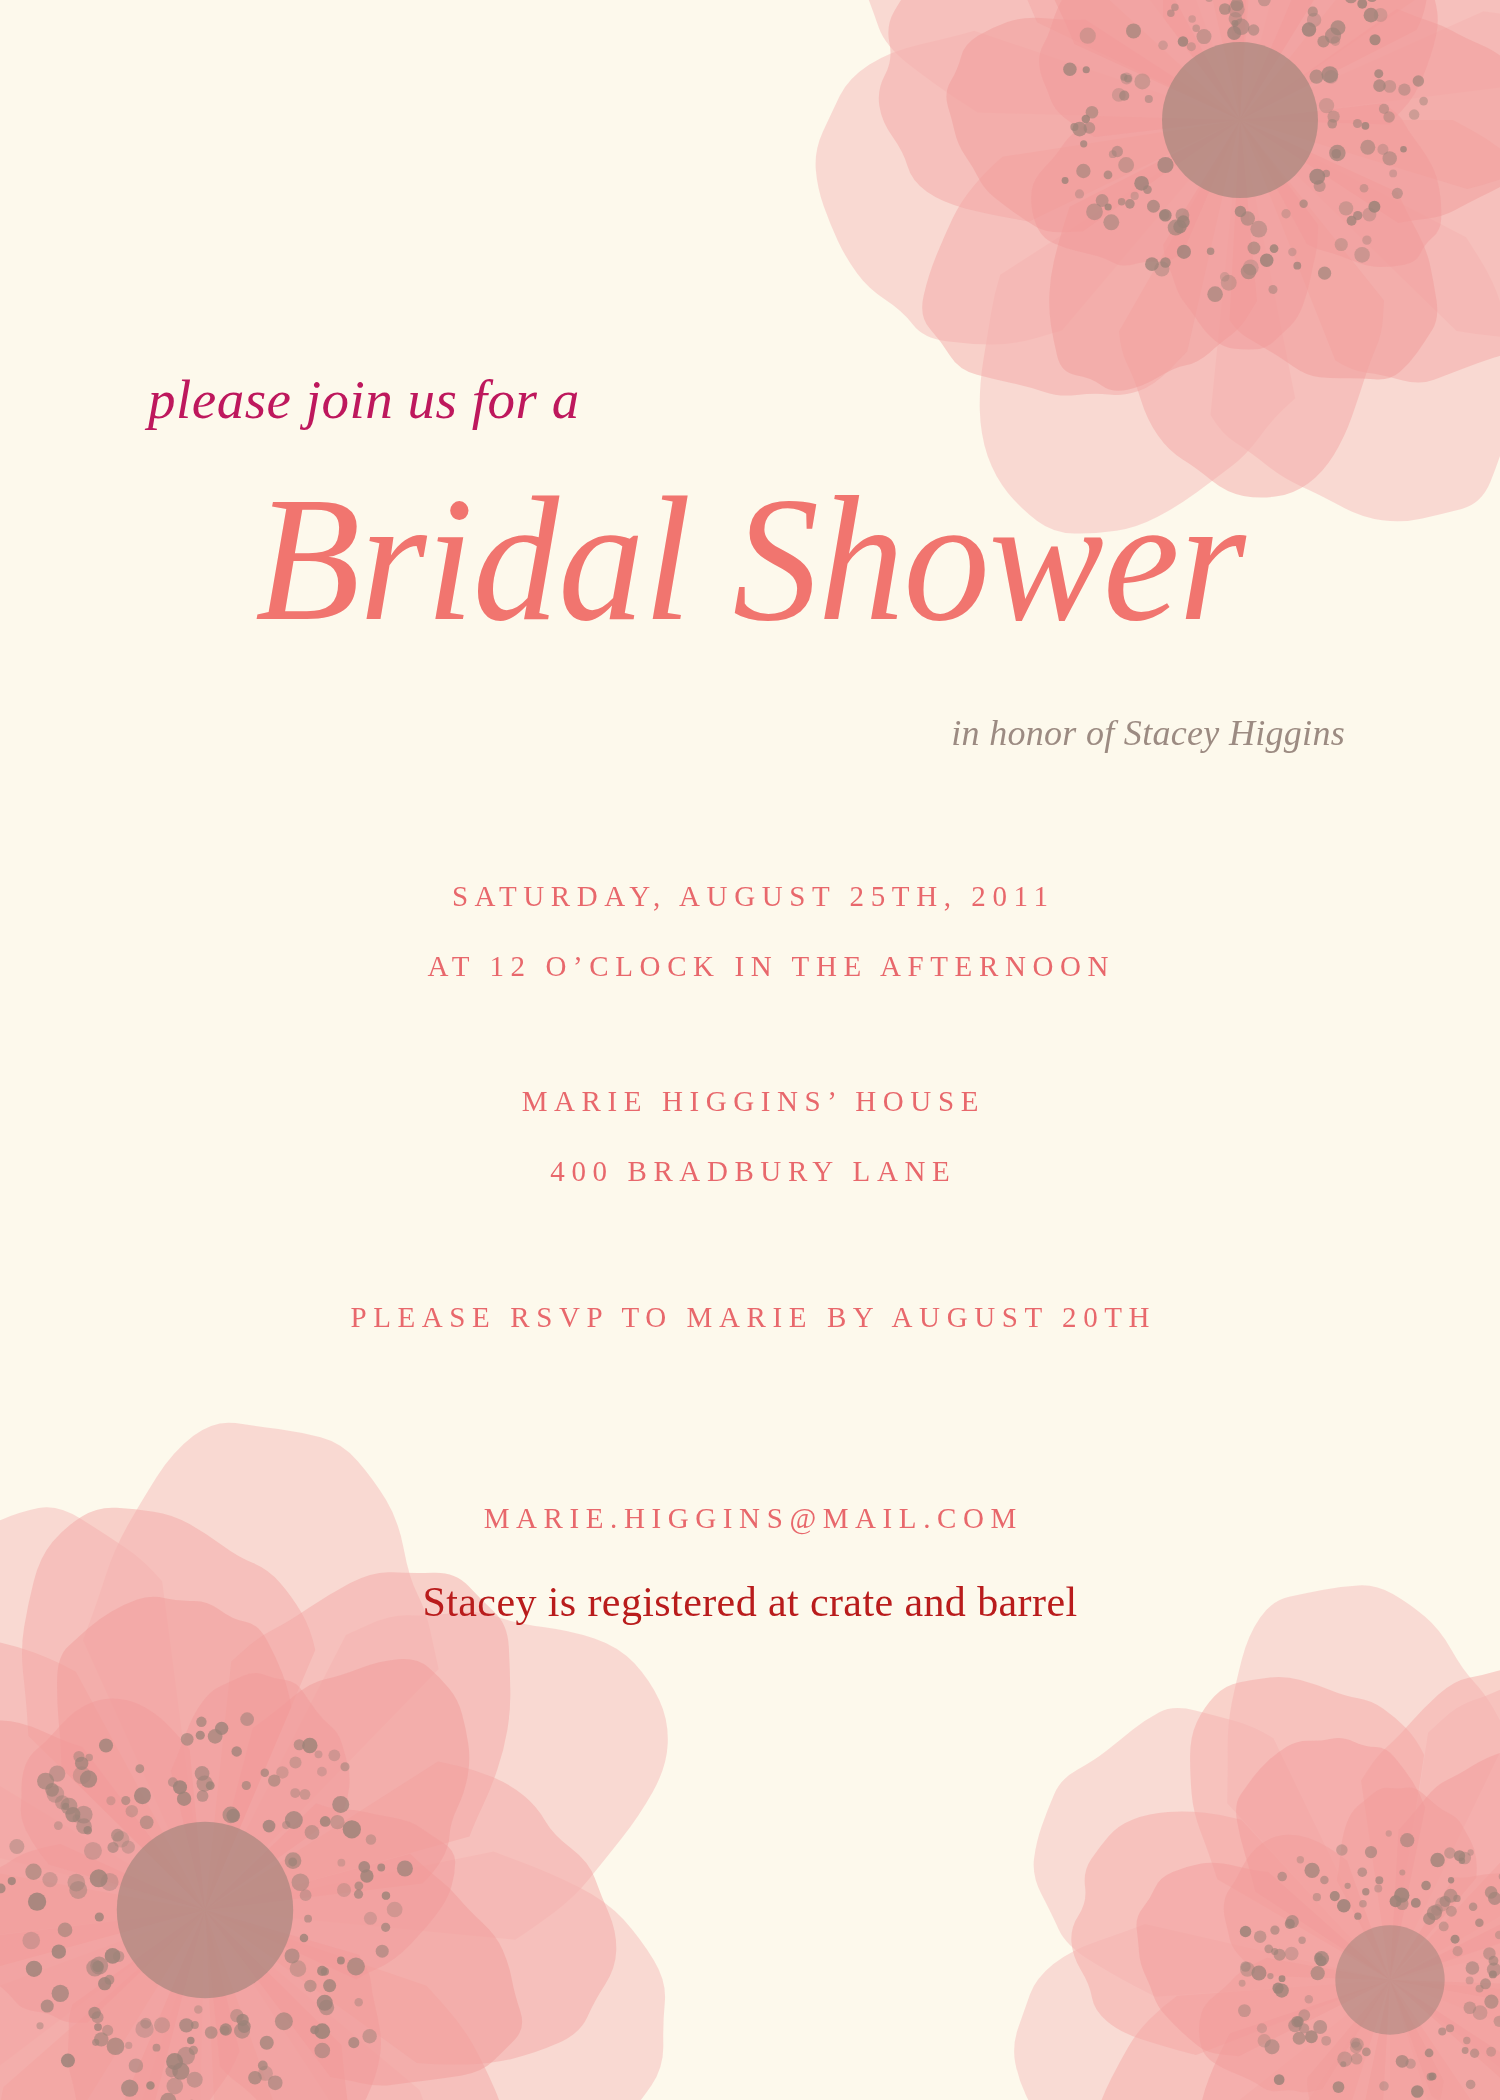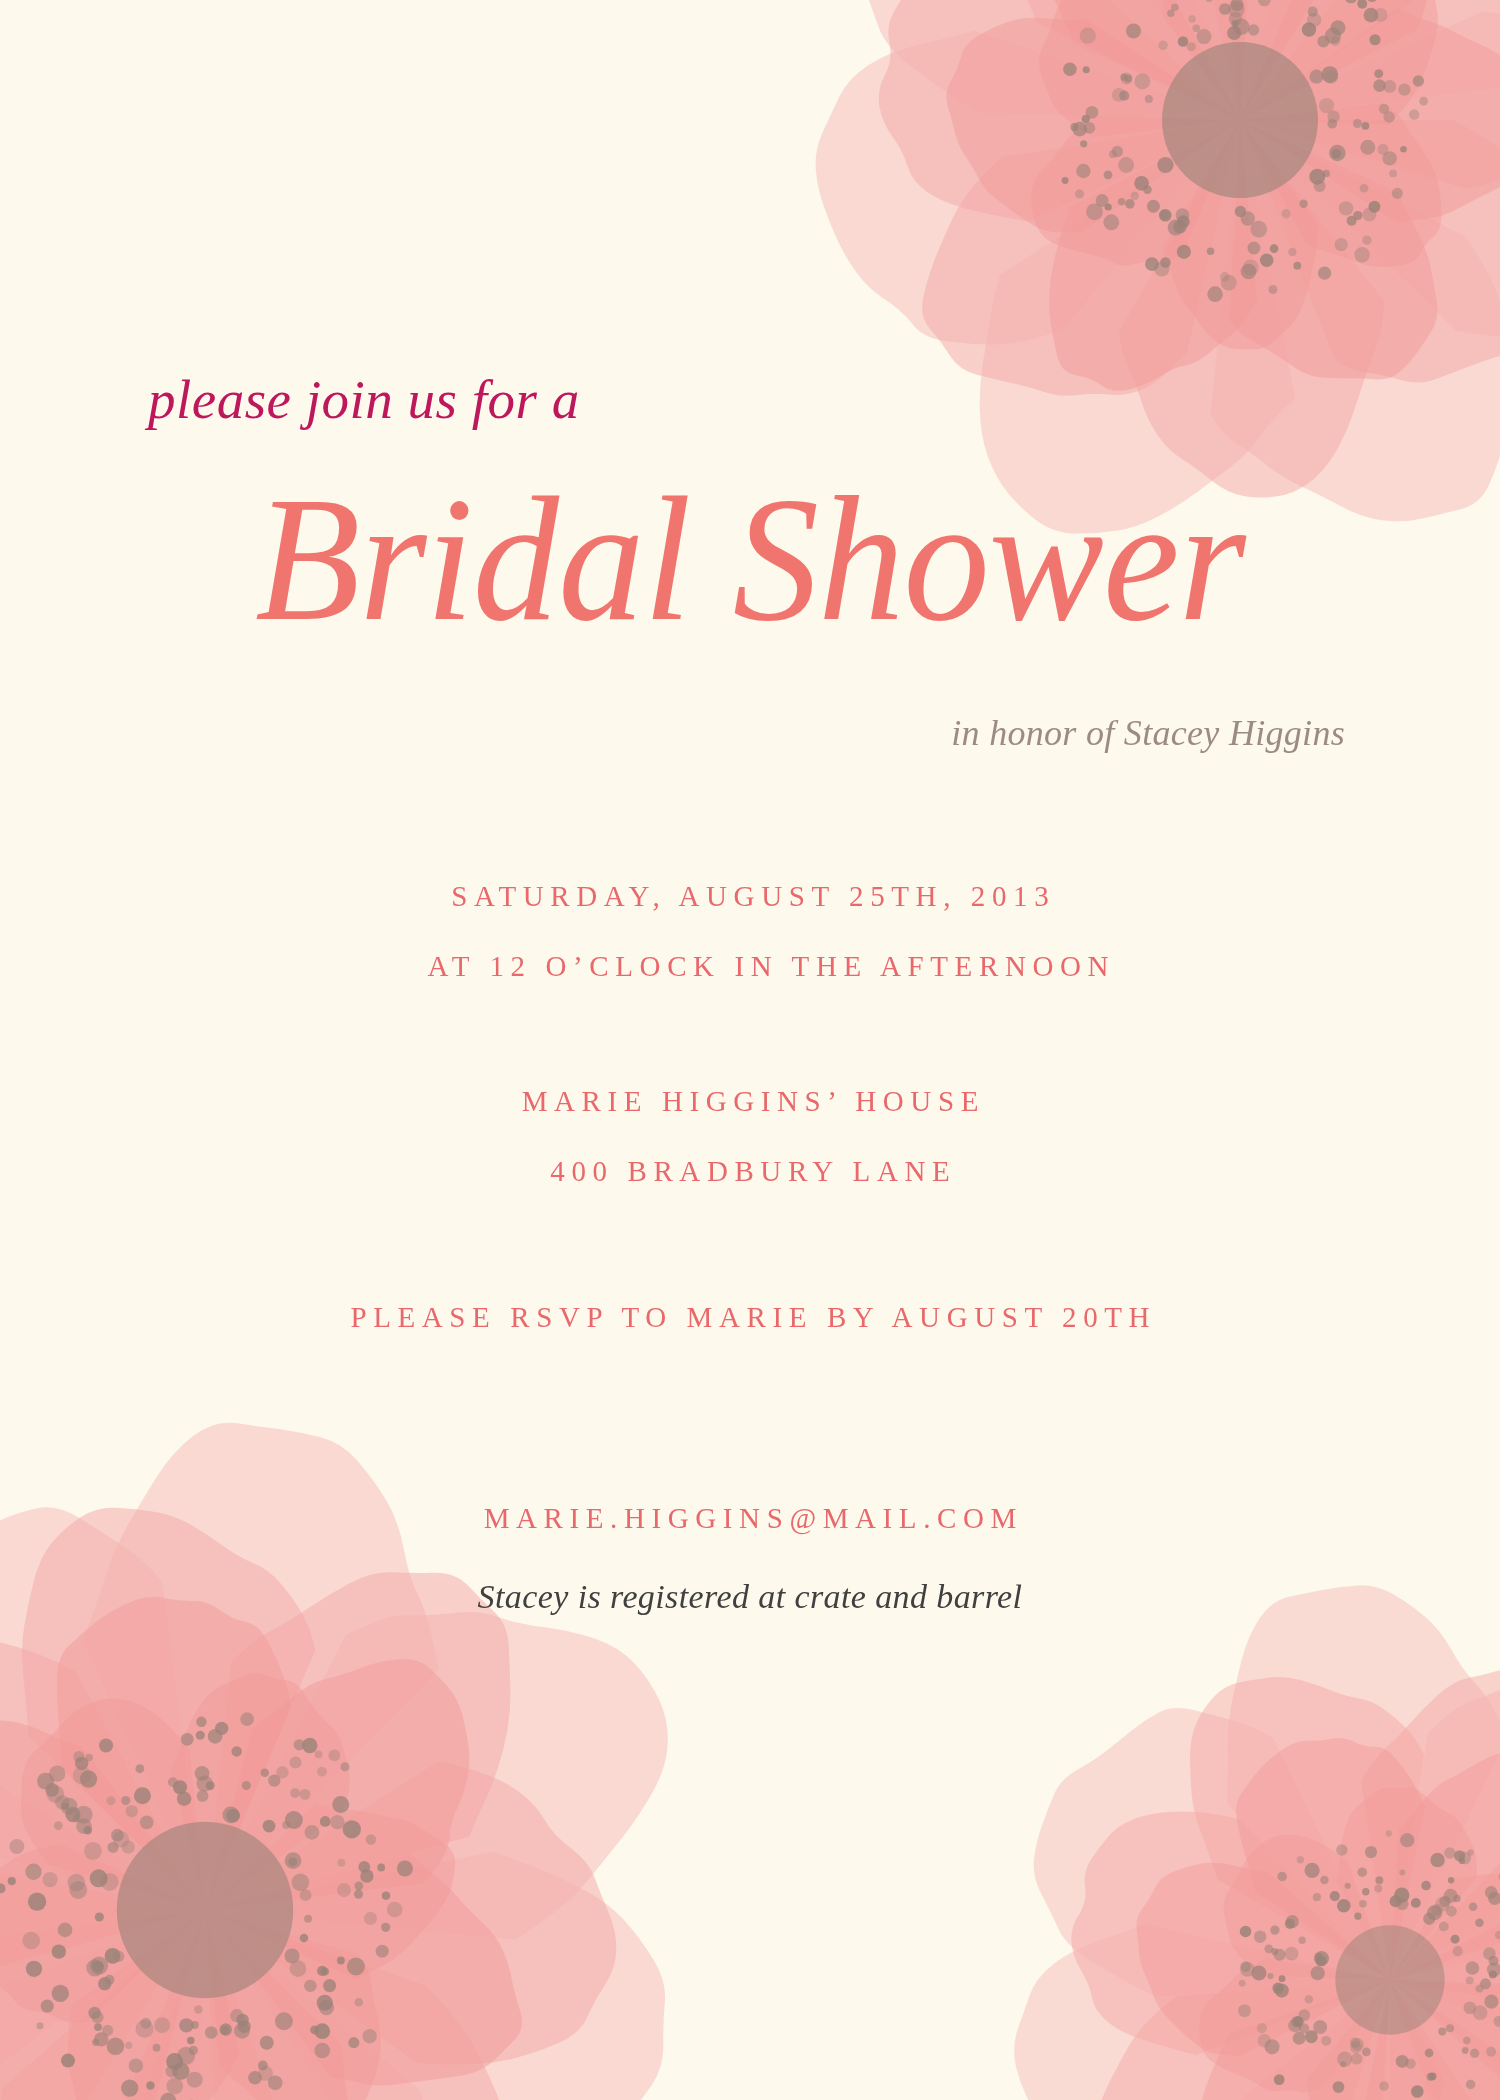--- a/index.html
+++ b/index.html
@@ -108,23 +108,22 @@
   #city-line   { top: 1225px; }
 
   #rsvp-line   { top: 1301px; text-align: center; }
   #email-line  { top: 1502px; }
 
   #registry-line {
     left: 0;
     right: 0;
     top: 1578px;
     text-align: center;
-    font-style: italic;
-    font-size: 34px;
-    color: #404040;
+    font-size: 42px;
+    color: #b91c1c;
     letter-spacing: 0.4px;
   }
 </style>
 </head>
 <body>
 
 <div id="card">
 
   <svg id="flower-top-right" class="flower-layer" viewBox="0 0 600 600">
     <g class="petals-tr">
@@ -679,21 +678,21 @@
   </svg>
 
   <div id="content">
 
     <div class="line" id="join-line">please join us for a</div>
 
     <div class="line" id="title">Bridal Shower</div>
 
     <div class="line" id="honor-line">in honor of Stacey Higgins</div>
 
-    <div class="line caps" id="date-line">SATURDAY, AUGUST 25TH, 2013</div>
+    <div class="line caps" id="date-line">SATURDAY, AUGUST 25TH, 2011</div>
 
     <div class="line caps" id="time-line">AT 12 O’CLOCK IN THE AFTERNOON</div>
 
     <div class="line caps" id="venue-line">MARIE HIGGINS’ HOUSE</div>
 
     <div class="line caps" id="street-line">400 BRADBURY LANE</div>
 
 
     <div class="line caps" id="rsvp-line">PLEASE RSVP TO MARIE BY AUGUST 20TH</div>
 

